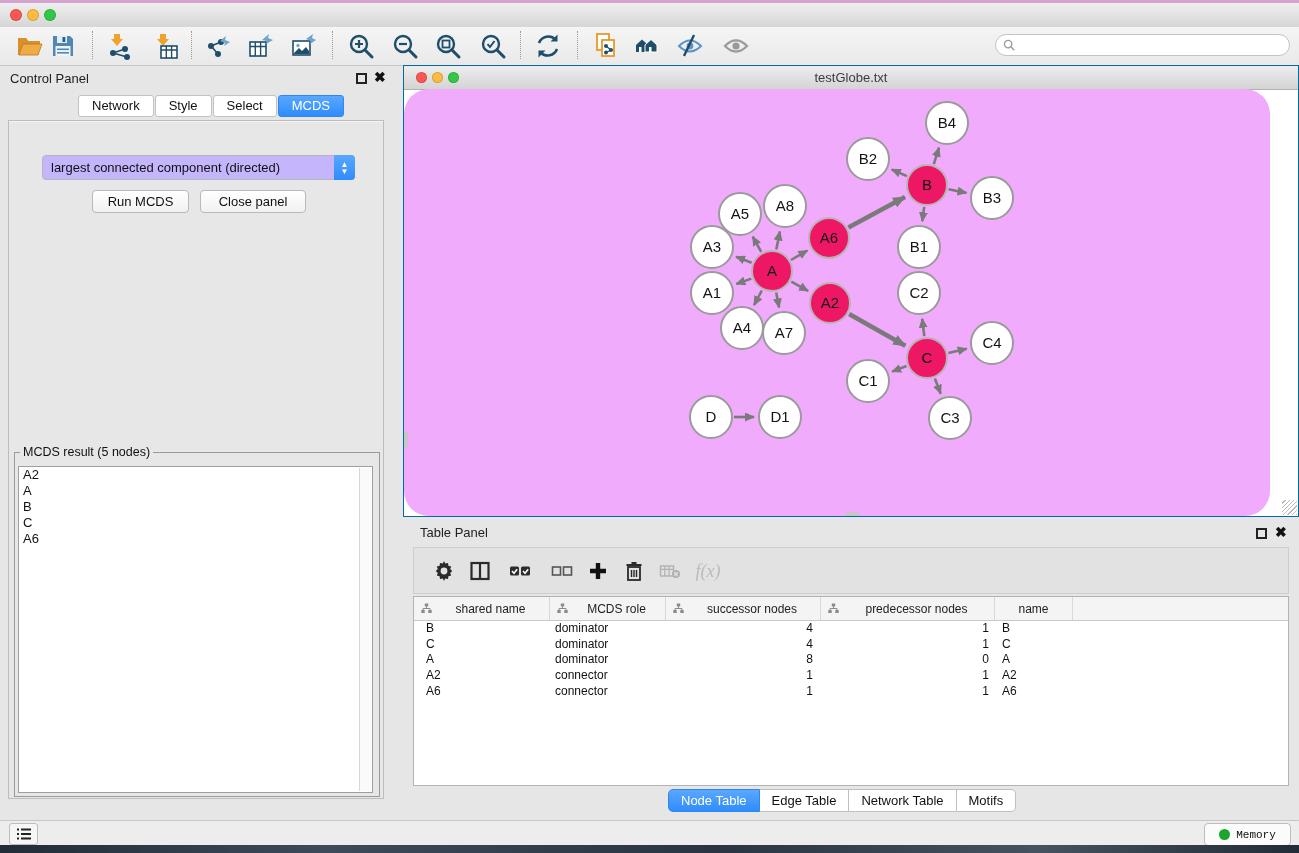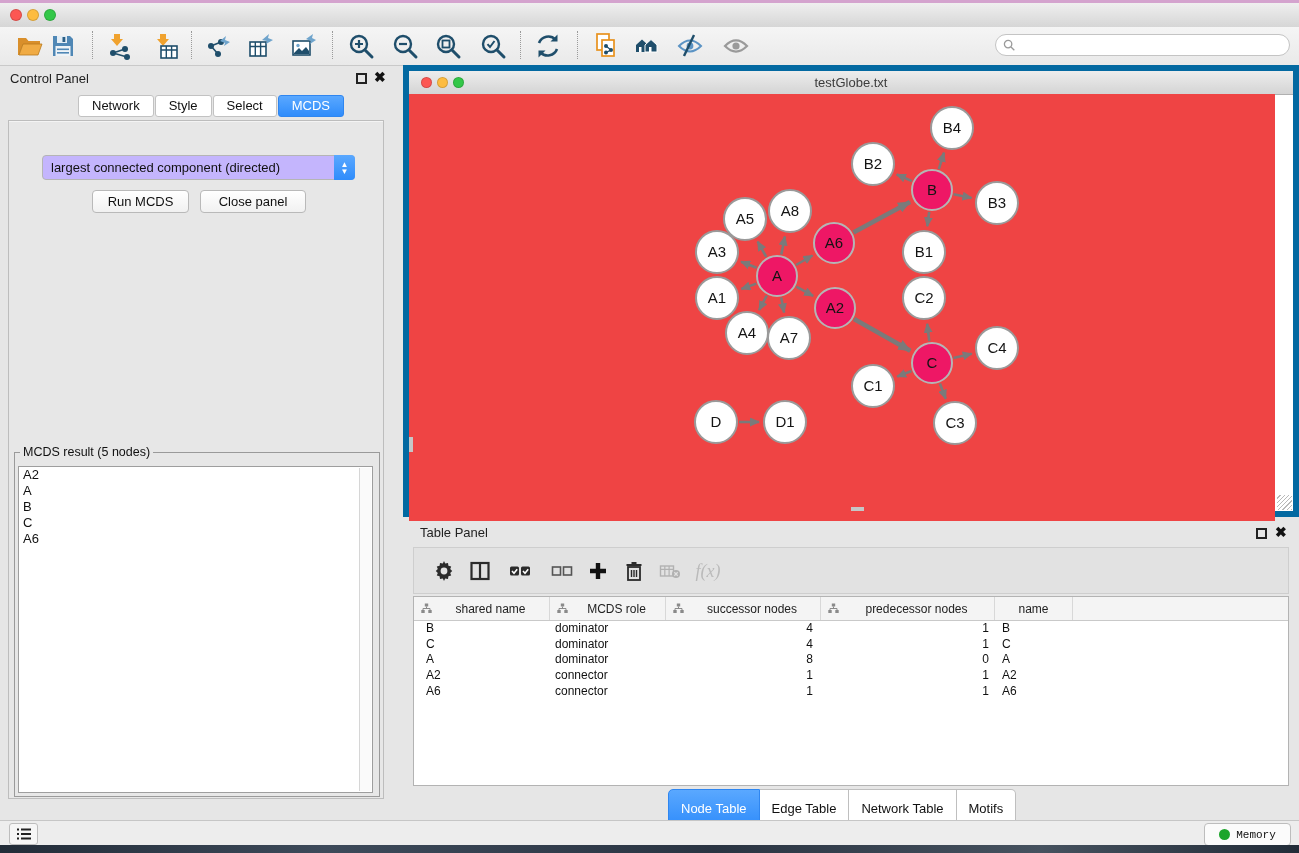--- a/index.html
+++ b/index.html
@@ -38,24 +38,24 @@
   .select-text{flex:1;font-size:13px;color:#111;padding-left:8px;white-space:nowrap;overflow:hidden;}
   .select-cap{width:21px;height:25px;margin:-1px -1px -1px 0;background:linear-gradient(#5aa8ff,#2f8cfb);border-radius:0 4px 4px 0;display:flex;flex-direction:column;align-items:center;justify-content:center;color:#fff;font-size:8px;line-height:7px;}
   .btn{position:absolute;height:23px;background:linear-gradient(#ffffff,#f1f1f1);border:1px solid #b9b9b9;border-radius:4px;font-size:13px;color:#111;font-family:inherit;display:flex;align-items:center;justify-content:center;box-sizing:border-box;cursor:pointer;}
   .fieldset{left:14px;top:452px;width:366px;height:345px;border:1px solid #9a9a9a;box-sizing:border-box;}
   .legend{position:absolute;top:445px;left:20px;background:#e7e7e7;padding:0 3px;font-size:12.5px;color:#111;}
   .listbox{left:18px;top:466px;width:355px;height:327px;background:#fff;border:1px solid #9e9e9e;box-sizing:border-box;}
   .list-track{position:absolute;right:1px;top:1px;bottom:1px;width:11px;background:#fafafa;border-left:1px solid #d6d6d6;}
   .mcds-item{font-size:13px;line-height:16px;padding-left:4px;color:#111;}
 
   
-  .net-win{left:403px;top:65px;width:896px;height:452px;background:#fff;border:6px solid #0369a1;box-sizing:border-box;}
+  .net-win{left:403px;top:65px;width:896px;height:452px;background:#fff;border:1px solid #0369a1;box-sizing:border-box;}
   .net-titlebar{position:absolute;left:0;top:0;right:0;height:23px;background:linear-gradient(#ededed,#d4d4d4);border-bottom:1px solid #b0b0b0;}
   .net-titlebar .tl{width:11px;height:11px;top:6px;}
-  .net-canvas{position:absolute;left:0;top:23px;width:866px;height:427px;background:#ef4444;overflow:hidden;}
+  .net-canvas{position:absolute;left:0;top:23px;width:866px;height:427px;background:#f0abfc;overflow:hidden;border-radius:25px;}
   .grip{position:absolute;right:1px;bottom:1px;width:15px;height:15px;
     background:repeating-linear-gradient(135deg,transparent 0 2px,#b9b9b9 2px 3px);}
   .thumb-l{position:absolute;left:0;top:366px;width:4px;height:15px;background:#c6c6c6;}
   .thumb-b{position:absolute;left:442px;bottom:0;width:13px;height:4px;background:#c6c6c6;}
 
   
   .tp-title{left:420px;top:525px;font-size:13px;color:#222;}
   .tp-toolbar{left:413px;top:547px;width:876px;height:47px;background:#e2e2e2;border:1px solid #cecece;box-sizing:border-box;}
   .tp-btn{position:absolute;top:8px;width:32px;height:30px;display:flex;align-items:center;justify-content:center;background:none;border:none;padding:0;cursor:pointer;}
   .tp-btn svg{width:22px;height:22px;}
@@ -64,21 +64,21 @@
   .dtable{left:413px;top:596px;width:876px;height:190px;background:#fff;border:1px solid #b3b3b3;box-sizing:border-box;}
   .thead{display:flex;height:23px;background:#f4f4f4;border-bottom:1px solid #c9c9c9;}
   .th{display:flex;align-items:center;box-sizing:border-box;border-right:1px solid #d8d8d8;font-size:12px;color:#222;}
   .th .lbl{flex:1;text-align:center;}
   .th svg{margin-left:7px;}
   .trow{display:flex;height:15.7px;align-items:center;}
   .td{box-sizing:border-box;font-size:12px;color:#111;white-space:nowrap;overflow:hidden;line-height:15.7px;}
   .td.ar{text-align:right;}
 
   .bt-tabs{left:668px;top:789px;display:flex;}
-  .bt-tab{height:21px;line-height:21px;padding:8px 12px;background:#fff;border:1px solid #bfbfbf;border-left-width:0;font-size:13px;color:#111;}
+  .bt-tab{height:21px;line-height:21px;padding:0 12px;background:#fff;border:1px solid #bfbfbf;border-left-width:0;font-size:13px;color:#111;}
   .bt-tab:first-child{border-left-width:1px;border-radius:5px 0 0 5px;}
   .bt-tab:last-child{border-radius:0 5px 5px 0;}
   .bt-tab.active{background:linear-gradient(#5aa8ff,#2f8cfb);border-color:#2f86f0;color:#fff;}
 
   
   .statusbar{left:0;top:820px;width:1299px;height:25px;background:#ededed;border-top:1px solid #c6c6c6;box-sizing:border-box;}
   .sb-left-btn{position:absolute;left:9px;top:2px;width:27px;height:20px;background:#f6f6f6;border:1px solid #bdbdbd;border-radius:3px;display:flex;align-items:center;justify-content:center;cursor:pointer;}
   .memory-btn{position:absolute;right:8px;top:2px;width:85px;height:21px;background:#fbfbfb;border:1px solid #bdbdbd;border-radius:4px;display:flex;align-items:center;justify-content:center;gap:6px;font-size:11px;color:#111;cursor:pointer;font-family:Liberation Mono, monospace;}
   .memory-dot{width:11px;height:11px;border-radius:50%;}
 </style>

